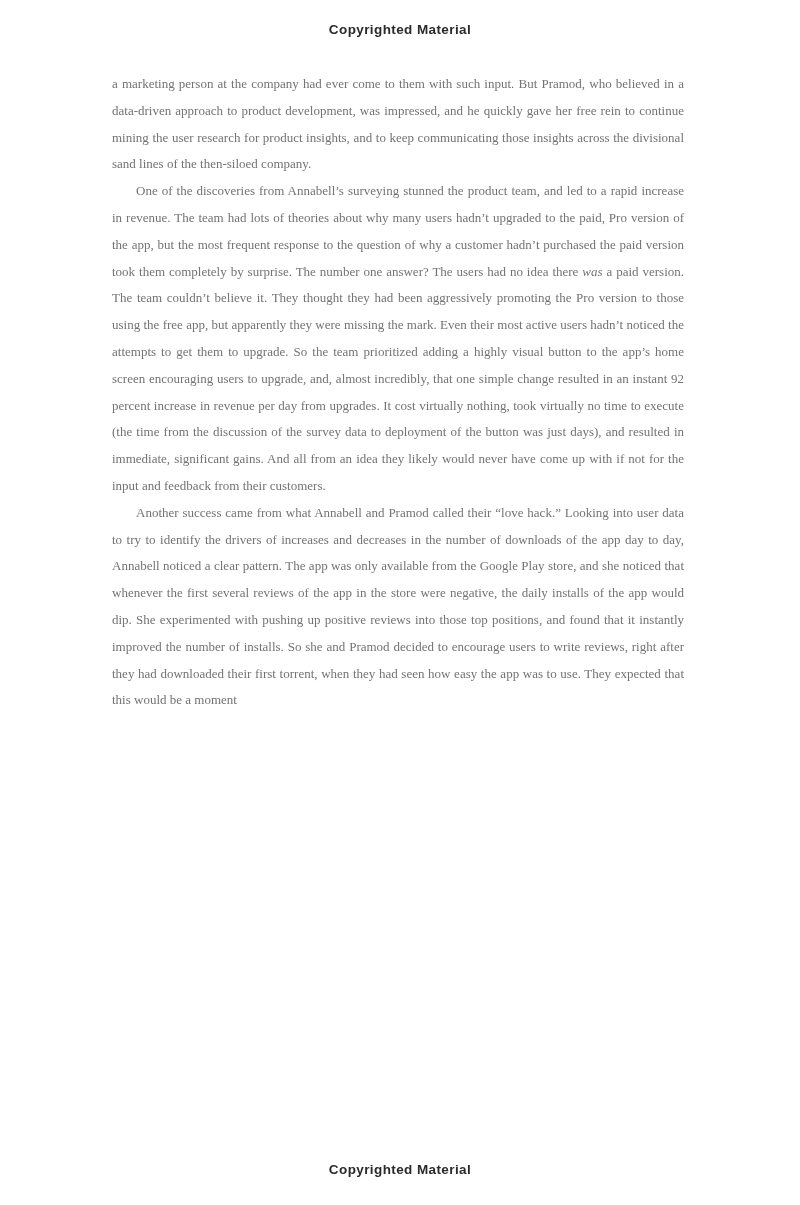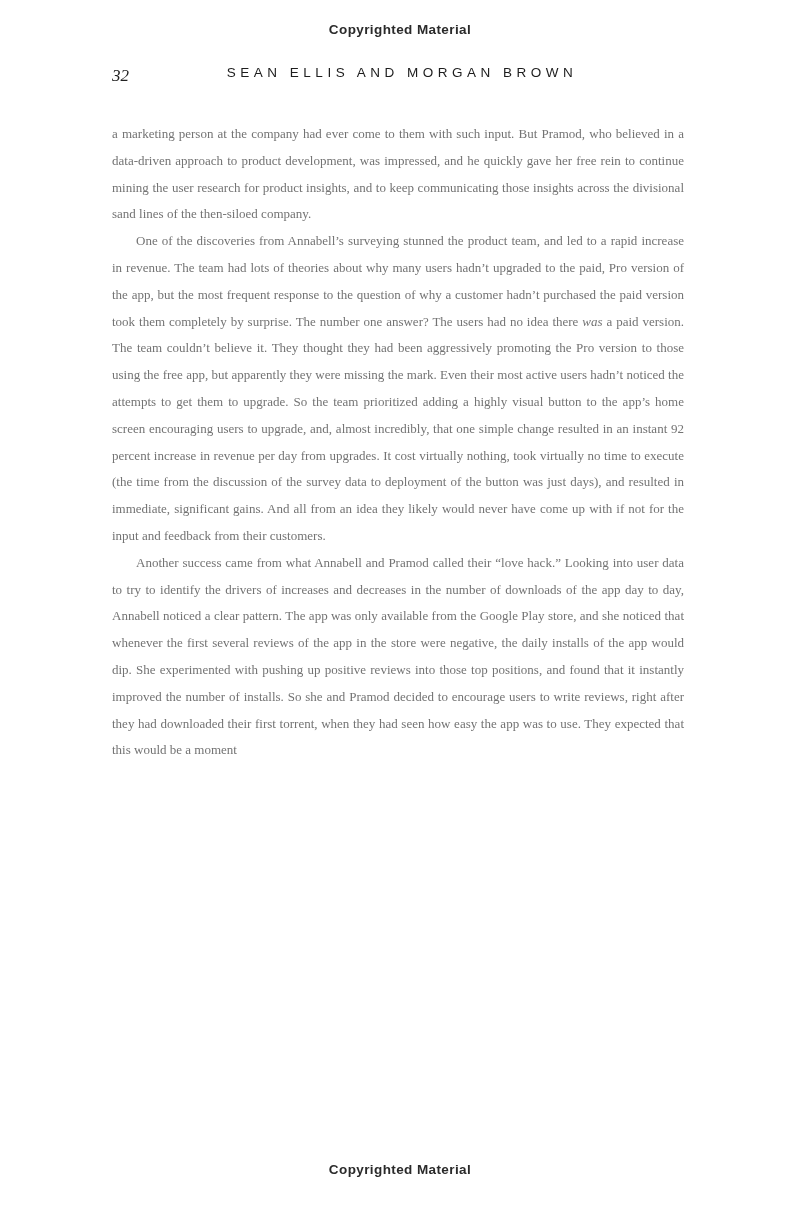--- a/index.html
+++ b/index.html
@@ -74,24 +74,20 @@
   .body-text em {
   }
 </style>
 </head>
 <body>
 
 <div class="page">
 
   <div class="copyright top">Copyrighted Material</div>
 
-  <div class="header">
-    <span class="page-number">32</span>
-    <div class="running-head">SEAN ELLIS AND MORGAN BROWN</div>
-  </div>
 
   <div class="body-text">
 
     <p><span>a marketing person at the company had ever come to them with such input. But Pramod, who believed in a data-driven approach to product development, was impressed, and he quickly gave her free rein to continue mining the user research for product insights, and to keep communicating those insights across the divisional sand lines of the then-siloed company.</span></p>
 
     <p class="indent"><span>One of the discoveries from Annabell’s surveying stunned the product team, and led to a rapid increase in revenue. The team had lots of theories about why many users hadn’t upgraded to the paid, Pro version of the app, but the most frequent response to the question of why a customer hadn’t purchased the paid version took them completely by surprise. The number one answer? The users had no idea there </span><em>was</em><span> a paid version. The team couldn’t believe it. They thought they had been aggressively promoting the Pro version to those using the free app, but apparently they were missing the mark. Even their most active users hadn’t noticed the attempts to get them to upgrade. So the team prioritized adding a highly visual button to the app’s home screen encouraging users to upgrade, and, almost incredibly, that one simple change resulted in an instant 92 percent increase in revenue per day from upgrades. It cost virtually nothing, took virtually no time to execute (the time from the discussion of the survey data to deployment of the button was just days), and resulted in immediate, significant gains. And all from an idea they likely would never have come up with if not for the input and feedback from their customers.</span></p>
 
     <p class="indent"><span>Another success came from what Annabell and Pramod called their “love hack.” Looking into user data to try to identify the drivers of increases and decreases in the number of downloads of the app day to day, Annabell noticed a clear pattern. The app was only available from the Google Play store, and she noticed that whenever the first several reviews of the app in the store were negative, the daily installs of the app would dip. She experimented with pushing up positive reviews into those top positions, and found that it instantly improved the number of installs. So she and Pramod decided to encourage users to write reviews, right after they had downloaded their first torrent, when they had seen how easy the app was to use. They expected that this would be a moment</span></p>
 
   </div>

